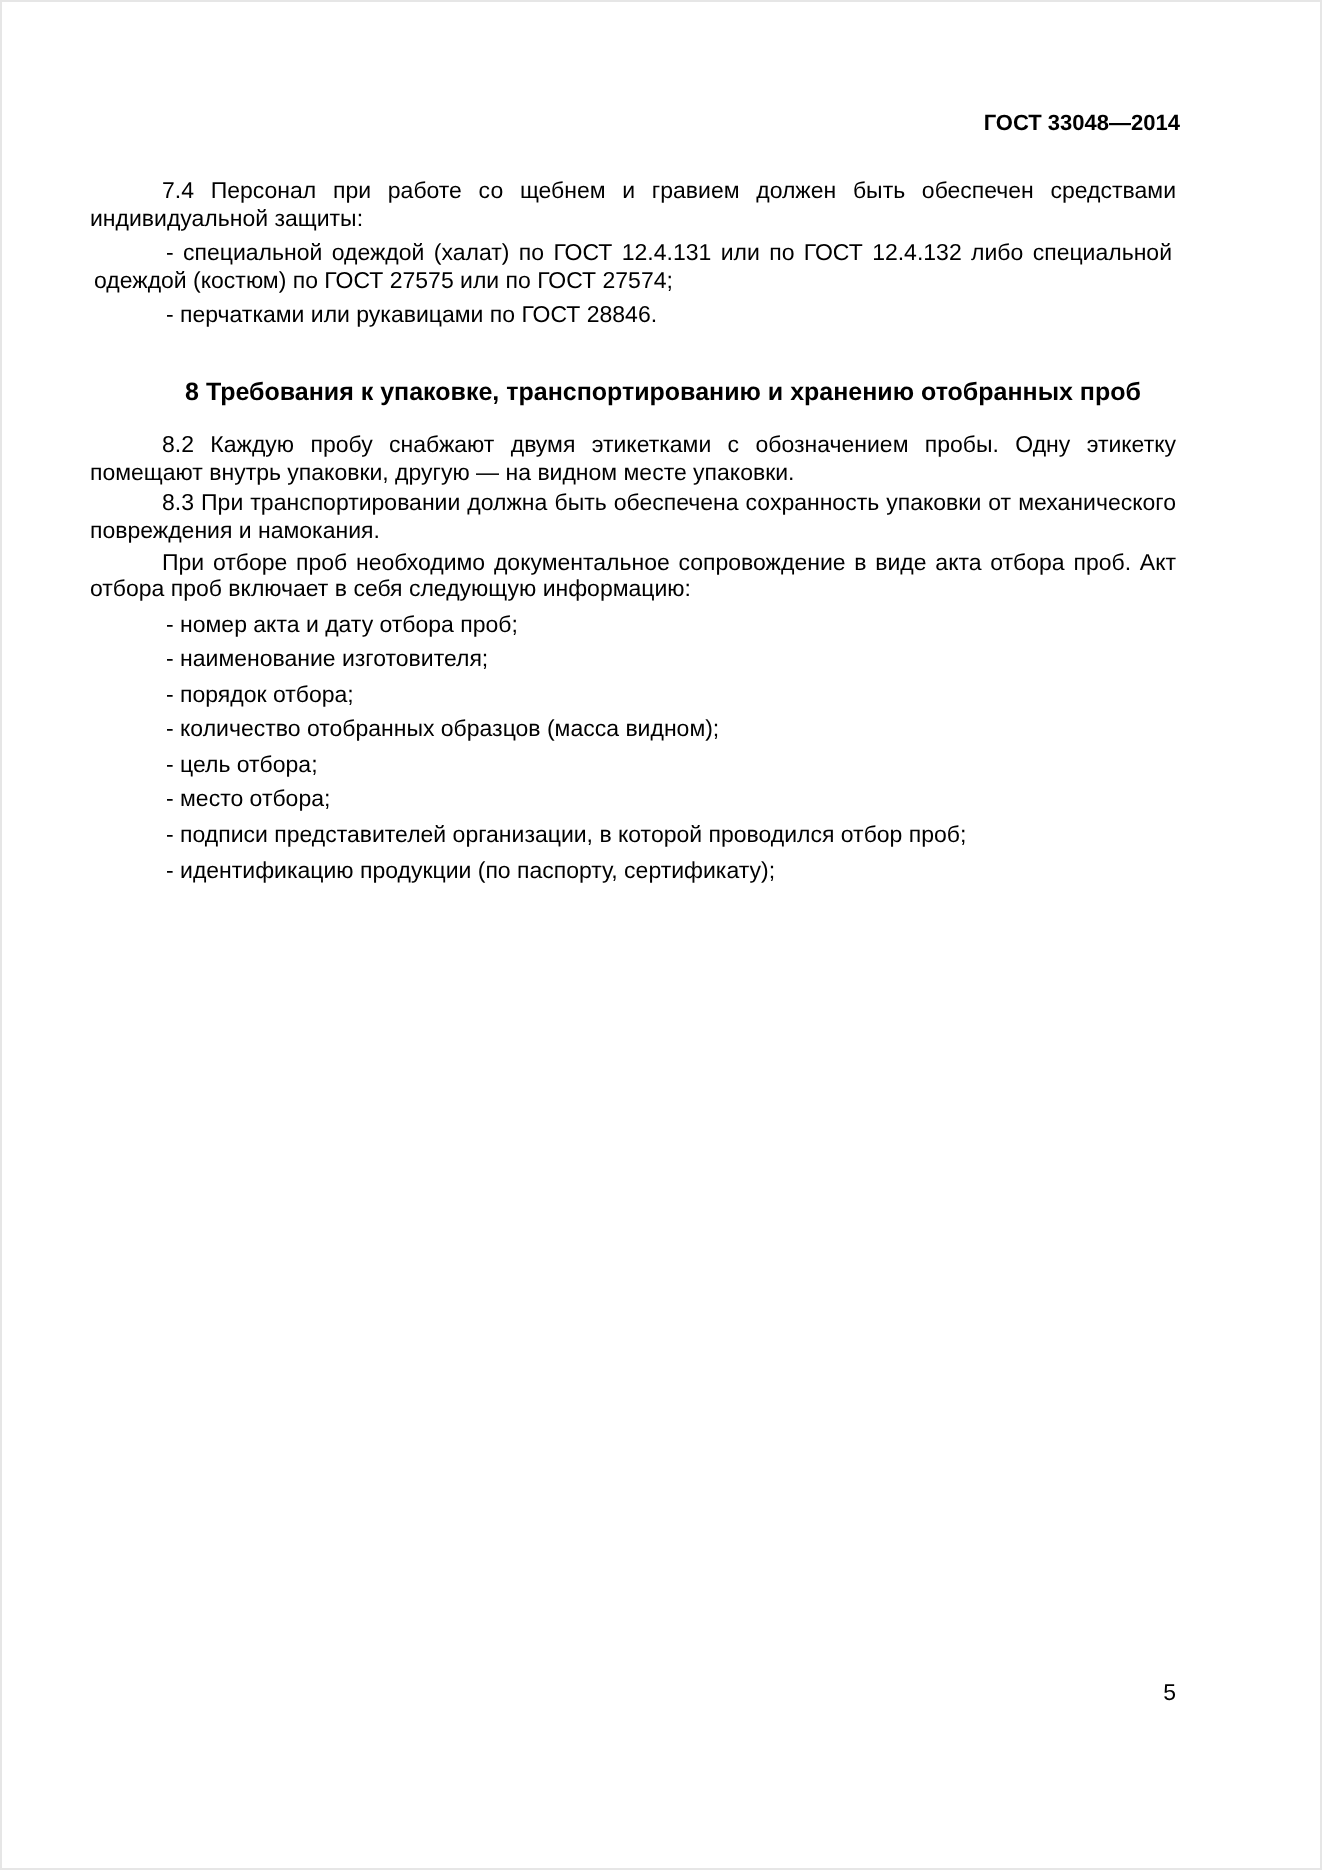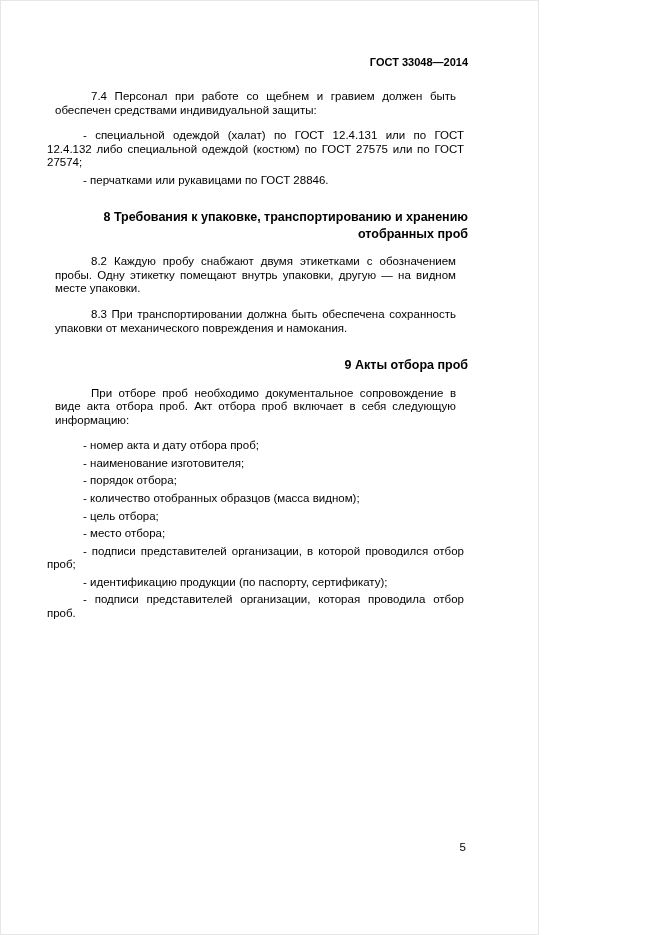--- a/index.html
+++ b/index.html
@@ -2,54 +2,54 @@
 <html lang="ru"><head>
 <meta charset="utf-8">
 <style>
   html, body {
     margin: 0;
     padding: 0;
     background: #ffffff;
   }
   .page {
     position: relative;
-    width: 539px;
+    width: 661px;
     height: 935px;
     box-sizing: border-box;
     background: #ffffff;
     border: 1px solid #e6e6e6;
     padding: 55px 70px 0 42px;
     font-family: "Liberation Sans", sans-serif;
     font-size: 11.5px;
     line-height: 1.18;
     color: #000000;
   }
   .doc-header {
     text-align: right;
     font-weight: bold;
     font-size: 11px;
     margin-bottom: 21px;
   }
   .para {
     text-align: justify;
     text-indent: 36px;
-    margin: 12px;
+    margin: 2px;
   }
   .list-item {
     text-align: justify;
     text-indent: 36px;
     margin: 4px;
   }
   .section-heading {
     font-weight: bold;
     font-size: 12.5px;
     line-height: 1.32;
     margin: 22px 0 13px 0;
     padding-left: 30px;
-    text-align: right;
+    text-align: center;
   }
   .page-number {
     position: absolute;
     top: 840px;
     right: 72px;
     font-size: 11.5px;
   }
 </style>
 </head>
 <body>
@@ -61,29 +61,27 @@
   <p class="para">7.4 Персонал при работе со щебнем и гравием должен быть обеспечен средствами индивидуальной защиты:</p>
 
   <div class="list-item">- специальной одеждой (халат) по ГОСТ 12.4.131 или по ГОСТ 12.4.132 либо специальной одеждой (костюм) по ГОСТ 27575 или по ГОСТ 27574;</div>
   <div class="list-item">- перчатками или рукавицами по ГОСТ 28846.</div>
 
   <h2 class="section-heading">8 Требования к упаковке, транспортированию и хранению отобранных проб</h2>
 
   <p class="para">8.2 Каждую пробу снабжают двумя этикетками с обозначением пробы. Одну этикетку помещают внутрь упаковки, другую — на видном месте упаковки.</p>
   <p class="para">8.3 При транспортировании должна быть обеспечена сохранность упаковки от механического повреждения и намокания.</p>
 
-  <h2 class="section-heading">9 Акты отбора проб</h2>
 
   <p class="para">При отборе проб необходимо документальное сопровождение в виде акта отбора проб. Акт отбора проб включает в себя следующую информацию:</p>
 
   <div class="list-item">- номер акта и дату отбора проб;</div>
   <div class="list-item">- наименование изготовителя;</div>
   <div class="list-item">- порядок отбора;</div>
   <div class="list-item">- количество отобранных образцов (масса видном);</div>
   <div class="list-item">- цель отбора;</div>
   <div class="list-item">- место отбора;</div>
   <div class="list-item">- подписи представителей организации, в которой проводился отбор проб;</div>
   <div class="list-item">- идентификацию продукции (по паспорту, сертификату);</div>
-  <div class="list-item">- подписи представителей организации, которая проводила отбор проб.</div>
 
   <div class="page-number">5</div>
 
 </div>
 
 </body></html>

